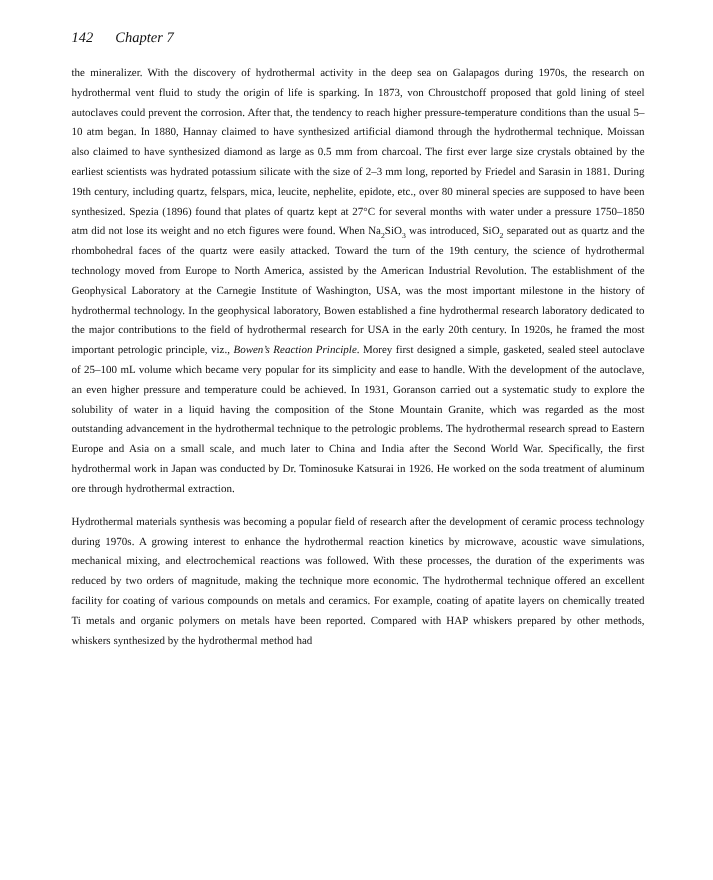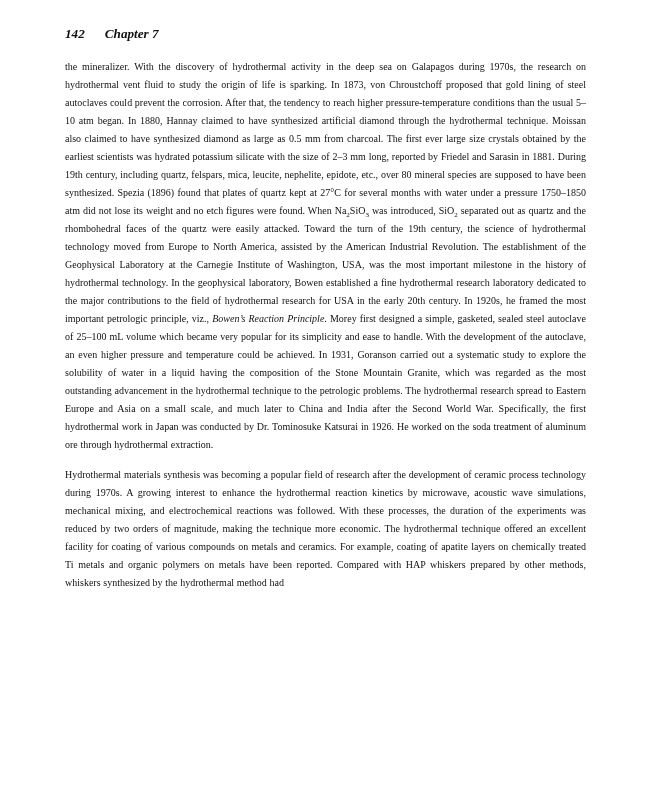--- a/index.html
+++ b/index.html
@@ -15,21 +15,21 @@
     color: #111111;
   }
   .page {
     box-sizing: border-box;
     width: 648px;
     height: 800px;
     padding: 26px 62px 0 65px;
     background: #ffffff;
   }
   .running-head {
-    font-weight: bold;
+    font-weight: normal;
     font-style: italic;
     font-size: 13.2px;
     line-height: 16px;
     margin-bottom: 16px;
     white-space: nowrap;
   }
   .running-head .page-number {
     margin-right: 20px;
   }
   .body-text p {

